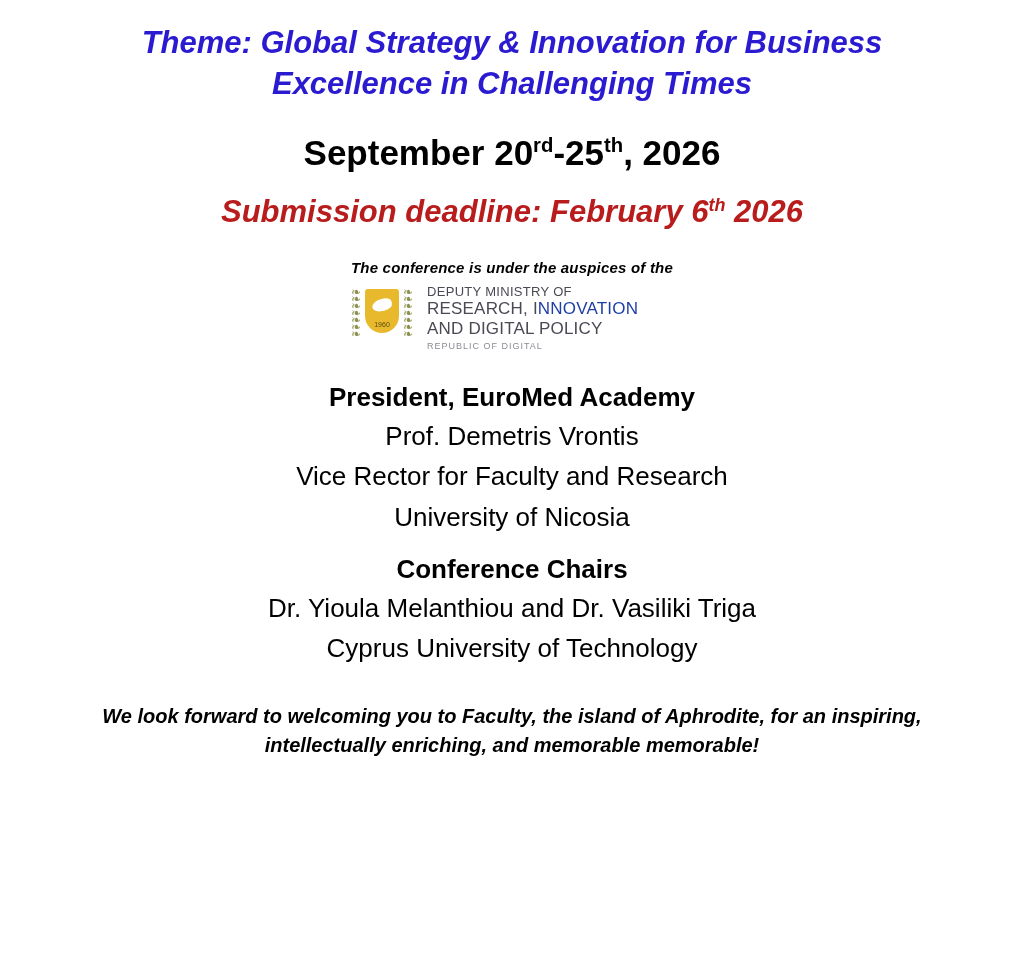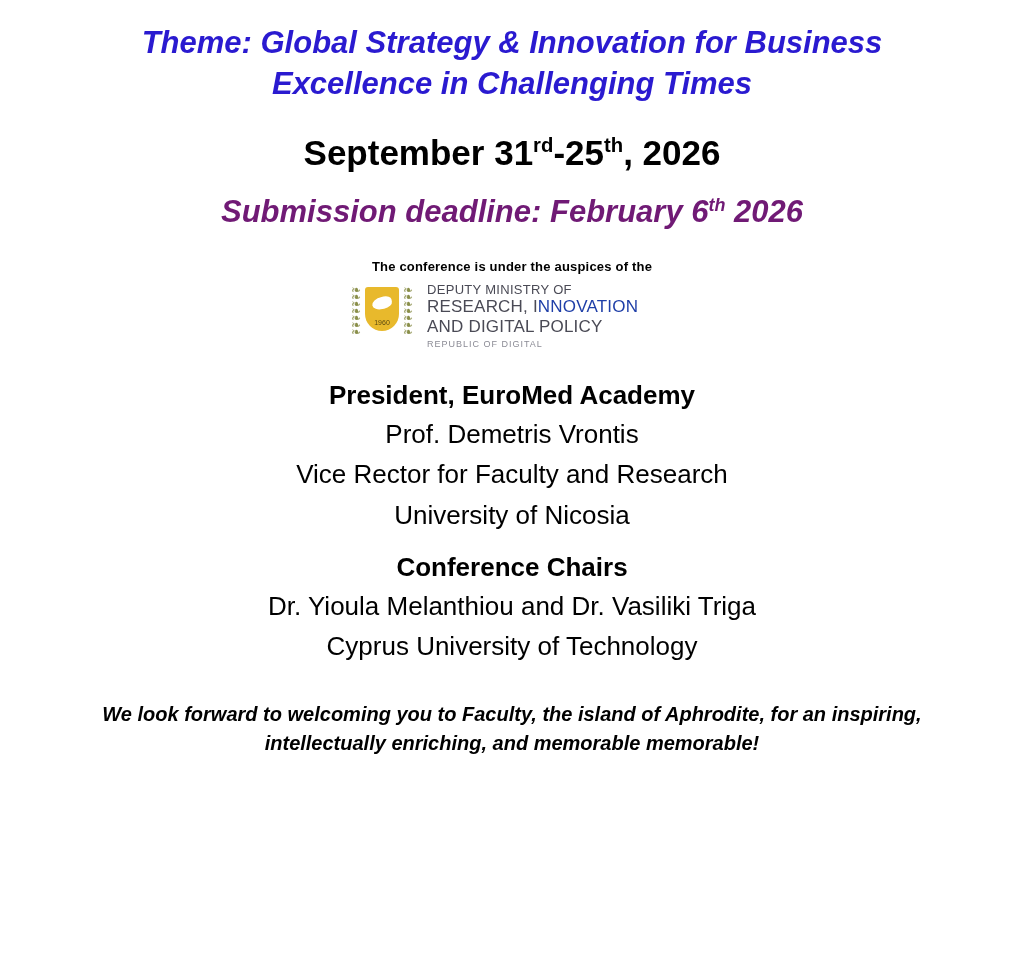--- a/index.html
+++ b/index.html
@@ -54,29 +54,30 @@
     font-weight: bold;
     margin: 26px 0 0 0;
     color: #000000;
     line-height: 1.1;
   }
   .deadline {
     font-size: 31px;
     font-weight: bold;
     font-style: italic;
     margin: 22px 0 0 0;
-    color: #701a75;
+    color: #b91c1c;
     line-height: 1.1;
   }
   .auspices {
-    font-size: 13px;
+    font-size: 15px;
     font-weight: bold;
     margin: 30px 0 0 0;
     color: #000000;
     letter-spacing: 0.2px;
+    font-style: italic;
   }
   .logo-block {
     margin: 8px auto 0 auto;
     width: 330px;
     display: flex;
     align-items: center;
     justify-content: flex-start;
     gap: 10px;
   }
   .emblem {
@@ -182,21 +183,21 @@
 
 <div class="page">
 
 
   <div class="theme">
     <div>Theme: Global Strategy &amp; Innovation  for Business</div>
     <div>Excellence in Challenging Times</div>
   </div>
 
   <div class="dates">
-    <span>September </span><span>31</span><sup>rd</sup><span>-</span><span>25</span><sup>th</sup><span>, 2026</span>
+    <span>September </span><span>20</span><sup>rd</sup><span>-</span><span>25</span><sup>th</sup><span>, 2026</span>
   </div>
 
 
   <div class="deadline">
     <span>Submission deadline: February 6</span><sup>th</sup><span> 2026</span>
   </div>
 
   <div class="auspices">The conference is under the auspices of the</div>
 
   <div class="logo-block">

